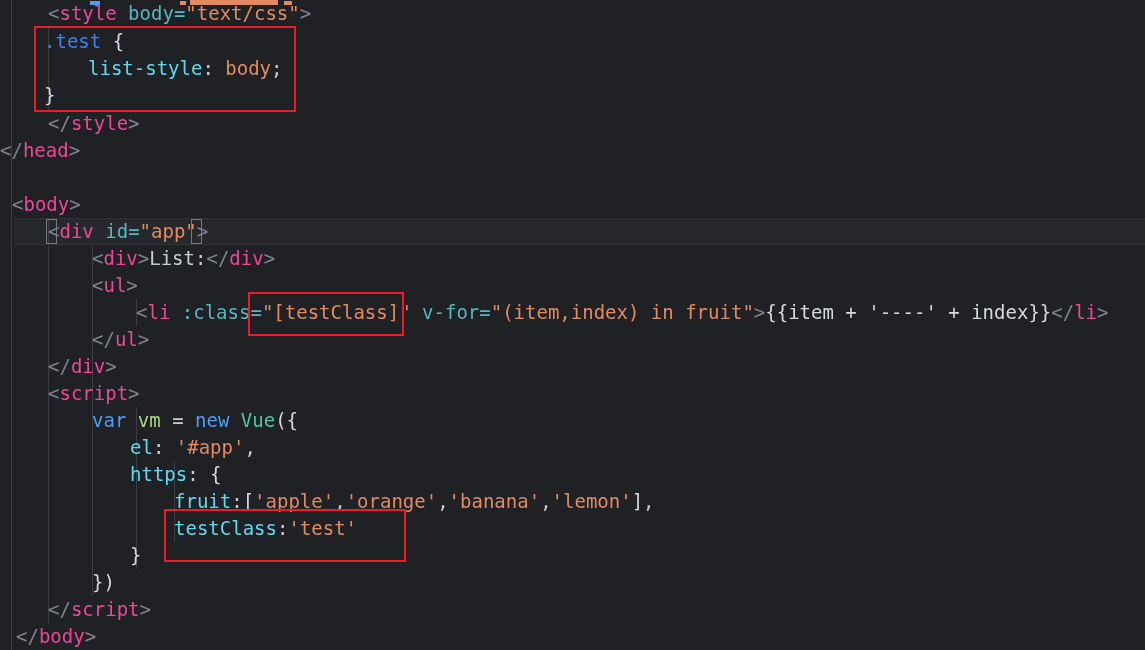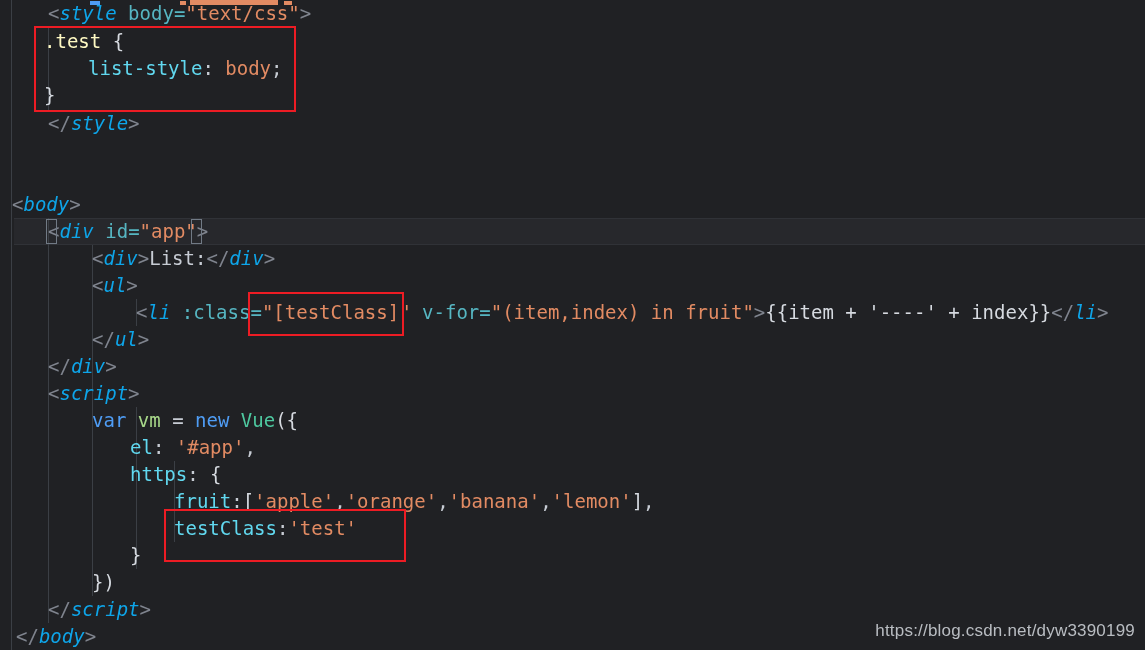--- a/index.html
+++ b/index.html
@@ -46,26 +46,26 @@
     font-size: 19px;
     letter-spacing: 0px;
   }
   .code-line .txt {
     display: inline-block;
     white-space: pre;
   }
 
   
   .t-punct    { color: #7f848e; }
-  .t-tag      { color: #0ea5e9; font-style: italic; }
+  .t-tag      { color: #ec4899; }
   .t-attr     { color: #56b6c2; }
   .t-eq       { color: #56b6c2; }
   .t-str      { color: #e28b63; }
   .t-plain    { color: #c7ccd4; }
-  .t-sel      { color: #fef9c3; }
+  .t-sel      { color: #3b82f6; }
   .t-brace    { color: #d6dae0; }
   .t-prop     { color: #61d8ef; }
   .t-kw       { color: #4f9df5; }
   .t-var      { color: #a8d88a; }
   .t-cls      { color: #4ec9a0; }
   .t-op       { color: #c7ccd4; }
   .t-mus      { color: #d6dae0; }
 
   
   .current-line {
@@ -154,20 +154,21 @@
       <div class="indent-guide" style="left: 136px; top: 407px; height: 162px; background: rgb(59, 63, 69);"></div>
       <div class="indent-guide" style="left: 174px; top: 461px; height: 81px; background: rgb(59, 63, 69);"></div>
     </div>
 
   <div id="code-surface">
       <div class="code-line" style="top: 0px; padding-left: 48px;"><span class="txt t-punct">&lt;</span><span class="txt t-tag">style</span><span class="txt t-plain"> </span><span class="txt t-attr">body</span><span class="txt t-eq">=</span><span class="txt t-str">"text/css"</span><span class="txt t-punct">&gt;</span></div>
       <div class="code-line" style="top: 28px; padding-left: 44px;"><span class="txt t-sel">.test</span><span class="txt t-plain"> </span><span class="txt t-brace">{</span></div>
       <div class="code-line" style="top: 55px; padding-left: 88px;"><span class="txt t-prop">list-style</span><span class="txt t-plain">:</span><span class="txt t-plain"> </span><span class="txt t-str">body</span><span class="txt t-plain">;</span></div>
       <div class="code-line" style="top: 82px; padding-left: 44px;"><span class="txt t-brace">}</span></div>
       <div class="code-line" style="top: 110px; padding-left: 48px;"><span class="txt t-punct">&lt;/</span><span class="txt t-tag">style</span><span class="txt t-punct">&gt;</span></div>
+      <div class="code-line" style="top: 137px; padding-left: 0px;"><span class="txt t-punct">&lt;/</span><span class="txt t-tag">head</span><span class="txt t-punct">&gt;</span></div>
       <div class="code-line" style="top: 191px; padding-left: 12px;"><span class="txt t-punct">&lt;</span><span class="txt t-tag">body</span><span class="txt t-punct">&gt;</span></div>
       <div class="code-line" style="top: 218px; padding-left: 48px;"><span class="txt t-punct">&lt;</span><span class="txt t-tag">div</span><span class="txt t-plain"> </span><span class="txt t-attr">id</span><span class="txt t-eq">=</span><span class="txt t-str">"app"</span><span class="txt t-punct">&gt;</span></div>
       <div class="code-line" style="top: 245px; padding-left: 92px;"><span class="txt t-punct">&lt;</span><span class="txt t-tag">div</span><span class="txt t-punct">&gt;</span><span class="txt t-plain">List:</span><span class="txt t-punct">&lt;/</span><span class="txt t-tag">div</span><span class="txt t-punct">&gt;</span></div>
       <div class="code-line" style="top: 272px; padding-left: 92px;"><span class="txt t-punct">&lt;</span><span class="txt t-tag">ul</span><span class="txt t-punct">&gt;</span></div>
       <div class="code-line" style="top: 299px; padding-left: 136px;"><span class="txt t-punct">&lt;</span><span class="txt t-tag">li</span><span class="txt t-plain"> </span><span class="txt t-attr">:class</span><span class="txt t-eq">=</span><span class="txt t-str">"[testClass]"</span><span class="txt t-plain"> </span><span class="txt t-attr">v-for</span><span class="txt t-eq">=</span><span class="txt t-str">"(item,index) in fruit"</span><span class="txt t-punct">&gt;</span><span class="txt t-mus">{{item + '----' + index}}</span><span class="txt t-punct">&lt;/</span><span class="txt t-tag">li</span><span class="txt t-punct">&gt;</span></div>
       <div class="code-line" style="top: 326px; padding-left: 92px;"><span class="txt t-punct">&lt;/</span><span class="txt t-tag">ul</span><span class="txt t-punct">&gt;</span></div>
       <div class="code-line" style="top: 353px; padding-left: 48px;"><span class="txt t-punct">&lt;/</span><span class="txt t-tag">div</span><span class="txt t-punct">&gt;</span></div>
       <div class="code-line" style="top: 380px; padding-left: 48px;"><span class="txt t-punct">&lt;</span><span class="txt t-tag">script</span><span class="txt t-punct">&gt;</span></div>
       <div class="code-line" style="top: 407px; padding-left: 92px;"><span class="txt t-kw">var</span><span class="txt t-plain"> </span><span class="txt t-var">vm</span><span class="txt t-plain"> </span><span class="txt t-op">=</span><span class="txt t-plain"> </span><span class="txt t-kw">new</span><span class="txt t-plain"> </span><span class="txt t-cls">Vue</span><span class="txt t-brace">({</span></div>
       <div class="code-line" style="top: 434px; padding-left: 130px;"><span class="txt t-prop">el</span><span class="txt t-plain">:</span><span class="txt t-plain"> </span><span class="txt t-str">'#app'</span><span class="txt t-plain">,</span></div>
@@ -184,15 +185,14 @@
       <div class="bracket-match" style="left: 46px; top: 219px; width: 11px; height: 25px;"></div>
       <div class="bracket-match" style="left: 191px; top: 219px; width: 11px; height: 25px;"></div>
     </div>
 
   <div id="annot-layer">
       <div class="annot-box" style="left: 34px; top: 26px; width: 262px; height: 86px; border-color: rgb(237, 28, 36);"></div>
       <div class="annot-box" style="left: 248px; top: 292px; width: 156px; height: 44px; border-color: rgb(237, 28, 36);"></div>
       <div class="annot-box" style="left: 164px; top: 509px; width: 242px; height: 53px; border-color: rgb(237, 28, 36);"></div>
     </div>
 
-  <div id="watermark">https://blog.csdn.net/dyw3390199</div>
 
 </div>
 
 </body></html>

